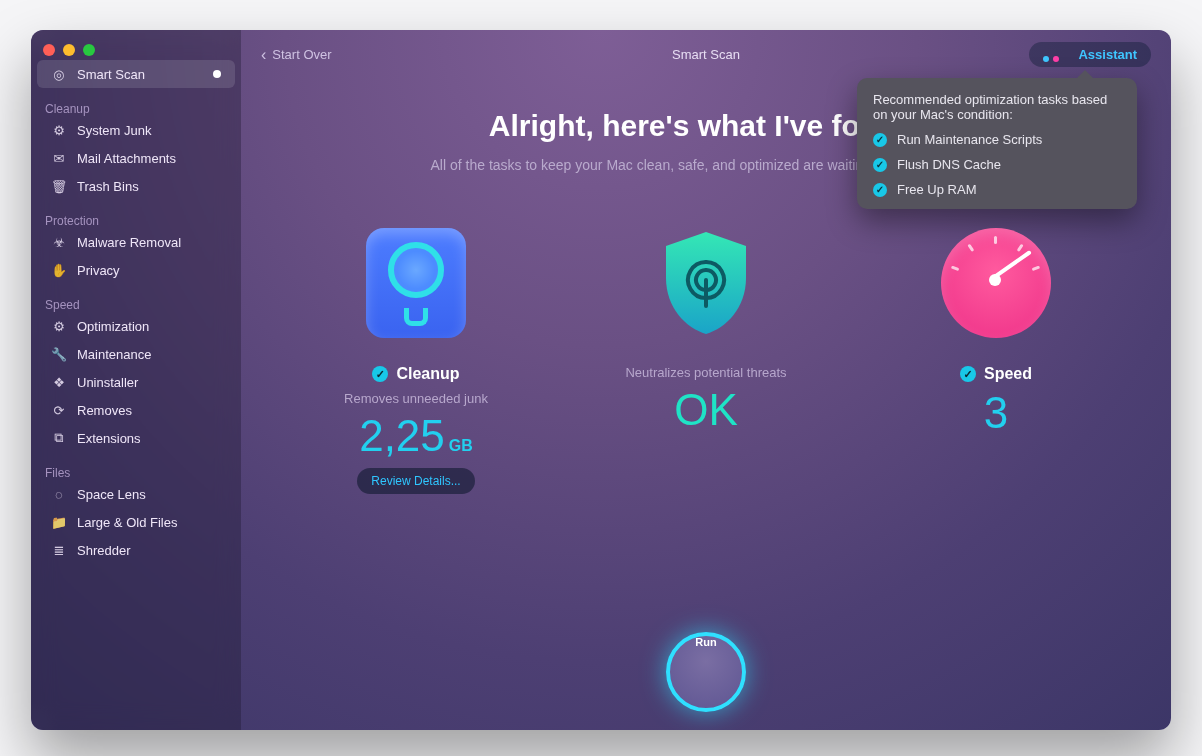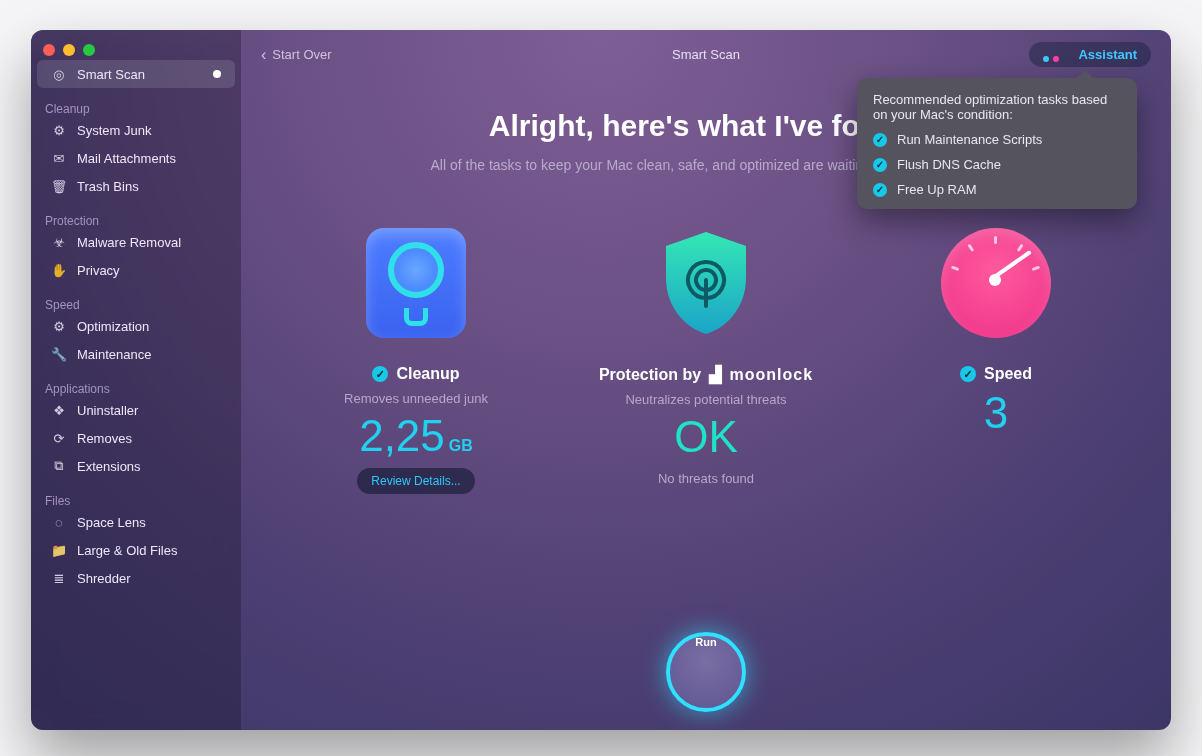--- a/index.html
+++ b/index.html
@@ -146,21 +146,20 @@
         </div>
         <div class="side-header">Speed</div>
         <div class="side-item">
           <span class="ico">⚙</span>
           <span>Optimization</span>
         </div>
         <div class="side-item">
           <span class="ico">🔧</span>
           <span>Maintenance</span>
         </div>
-        <div class="side-header">Applications</div>
         <div class="side-item">
           <span class="ico">❖</span>
           <span>Uninstaller</span>
         </div>
         <div class="side-item">
           <span class="ico">⟳</span>
           <span>Removes</span>
         </div>
         <div class="side-item">
           <span class="ico">⧉</span>
@@ -250,28 +249,22 @@
               </defs>
             <path d="M50 4 L90 18 V50 C90 80 70 100 50 106 C30 100 10 80 10 50 V18 Z" fill="url(#g1)"></path>
             <g stroke="#0d5a63" stroke-width="4" fill="none" stroke-linecap="round">
               <path d="M50 30 C38 30 30 40 30 52 C30 70 50 80 50 80 C50 80 70 70 70 52 C70 40 62 30 50 30 Z" opacity="0"></path>
               <path d="M50 34 a18 18 0 1 0 0.01 0"></path>
               <path d="M50 42 a10 10 0 1 0 0.01 0"></path>
               <path d="M50 52 L50 78"></path>
             </g>
           </svg>
         </div>
-        <h3>
-          <span>Protection by</span>
-          <span>▟</span>
-          <span class="moon">moonlock</span>
-        </h3>
         <div class="sub">Neutralizes potential threats</div>
         <div class="big ok">OK</div>
-        <div class="status">No threats found</div>
       </div>
 
       <div class="card">
         <div class="art">
           <div class="gauge">
             <span class="tick" style="transform:rotate(-70deg)"></span>
             <span class="tick" style="transform:rotate(-35deg)"></span>
             <span class="tick" style="transform:rotate(0deg)"></span>
             <span class="tick" style="transform:rotate(35deg)"></span>
             <span class="tick" style="transform:rotate(70deg)"></span>

